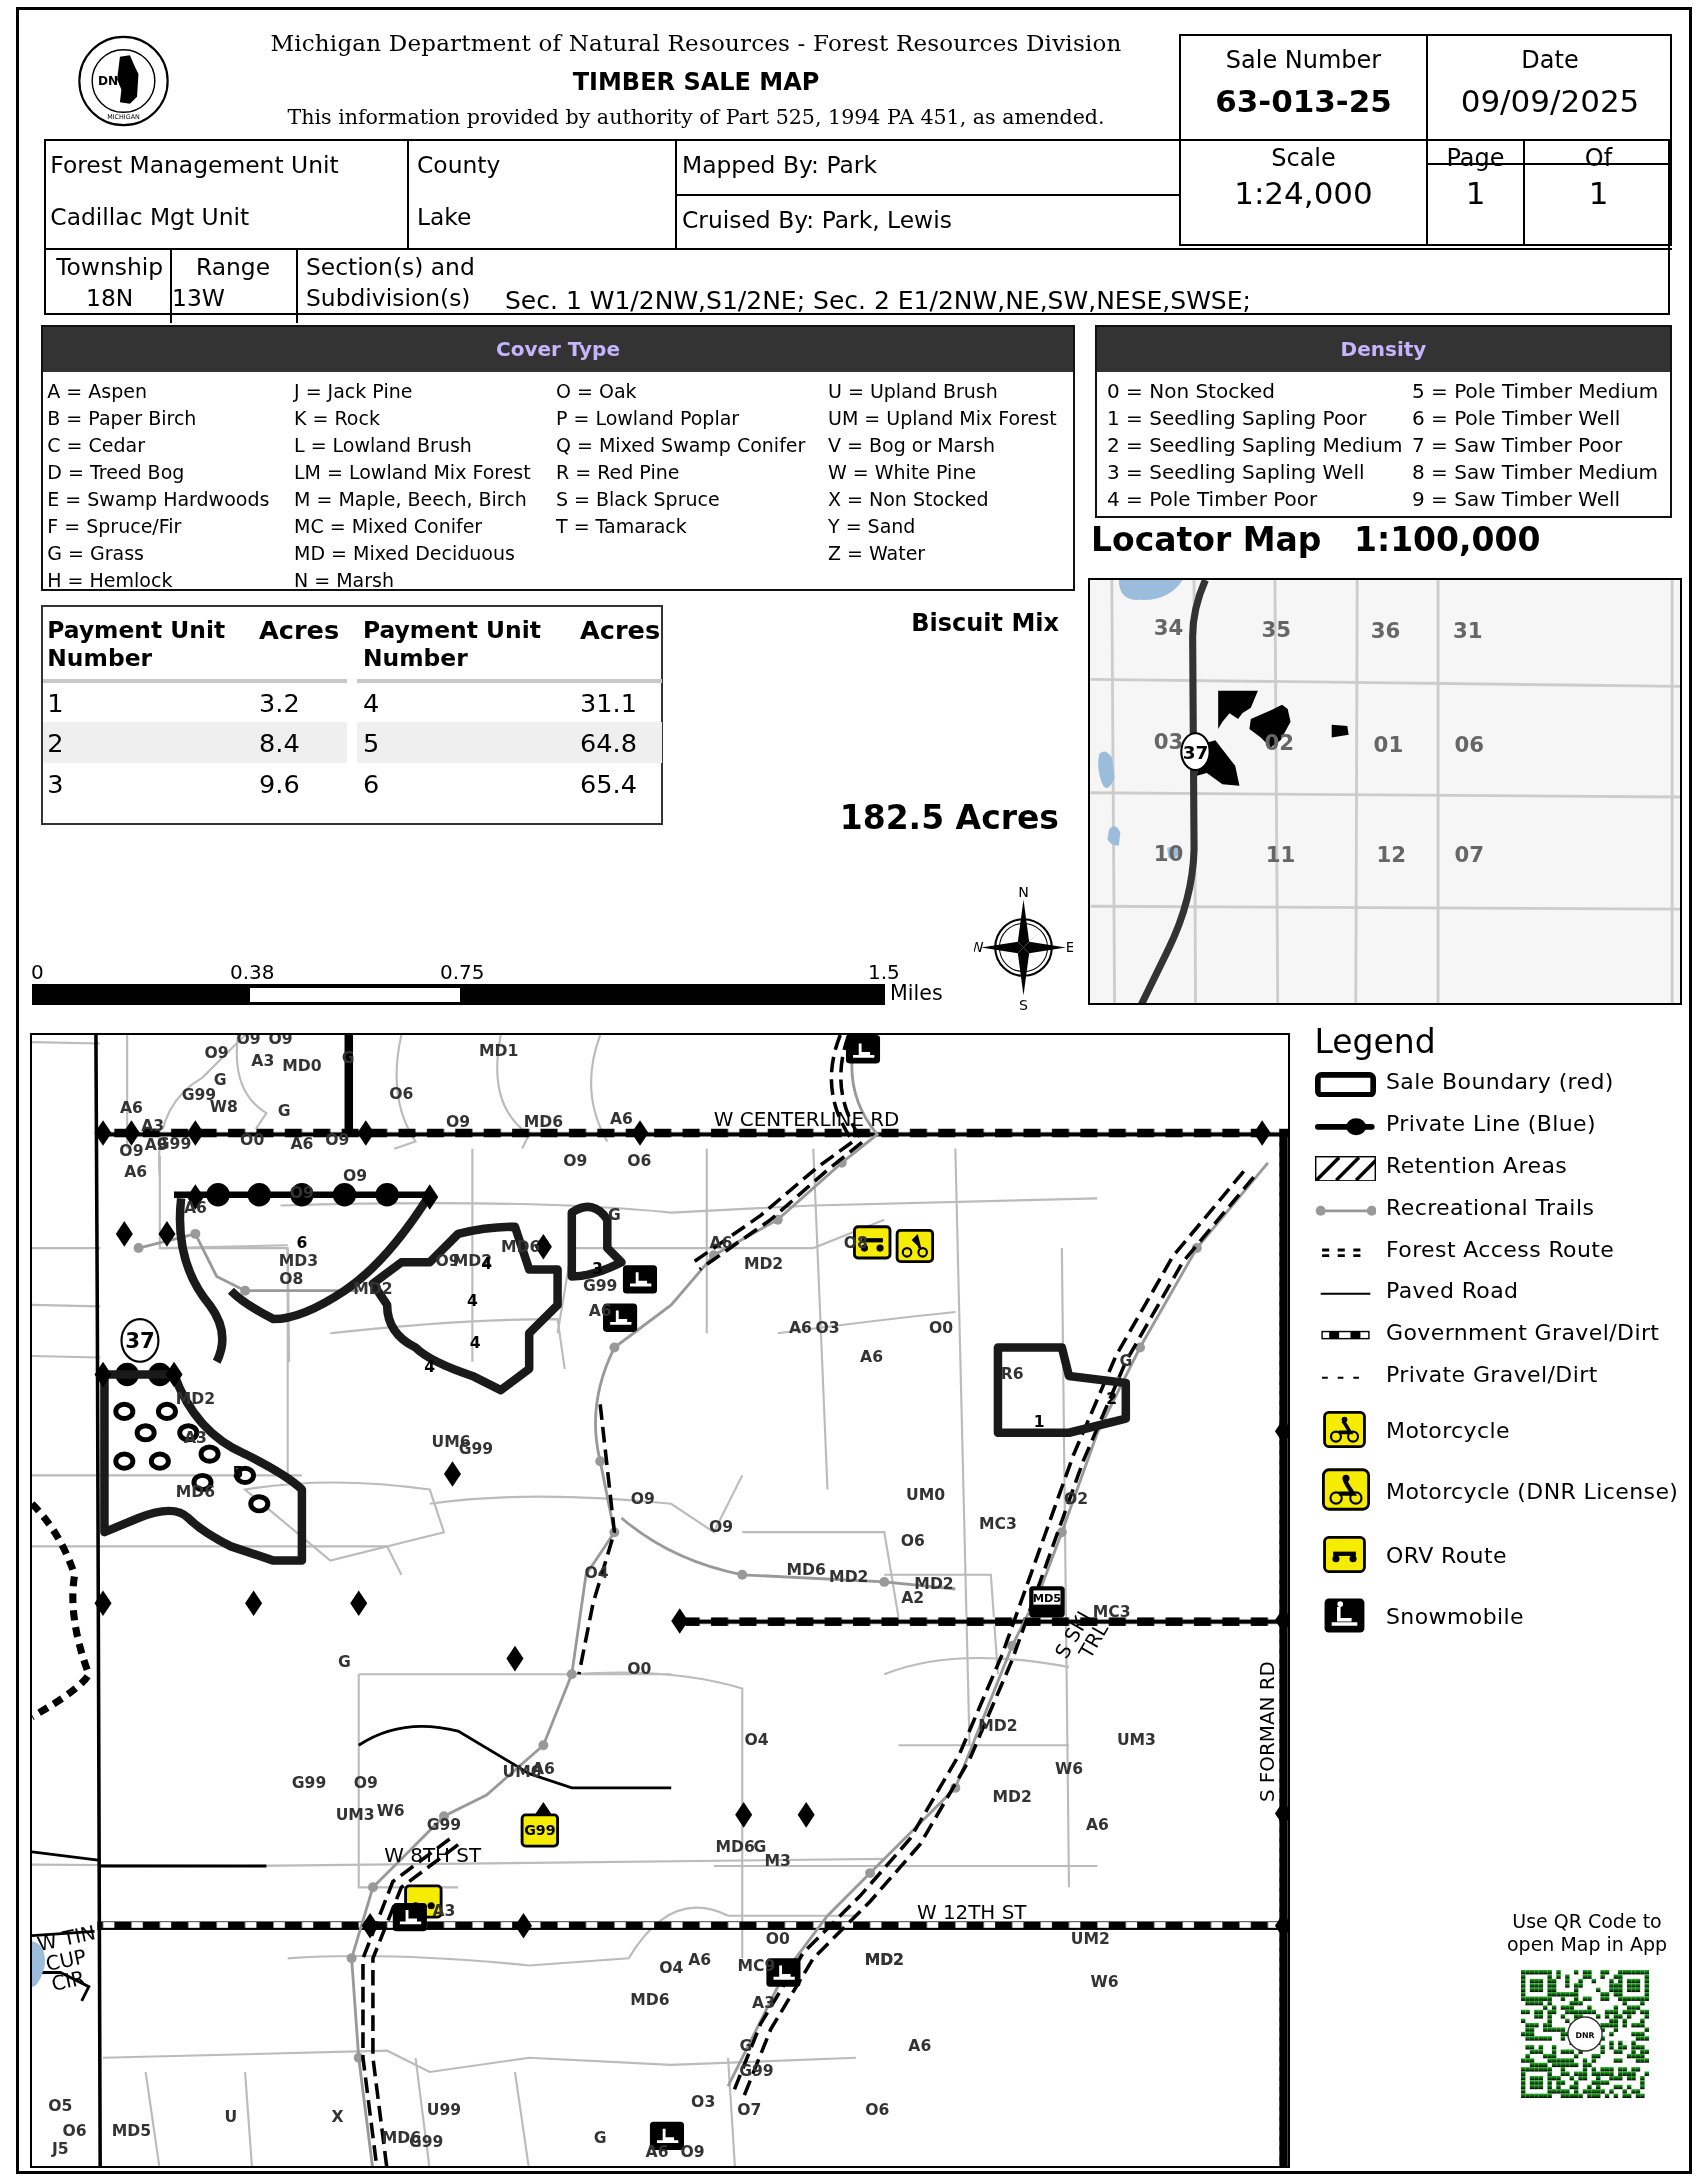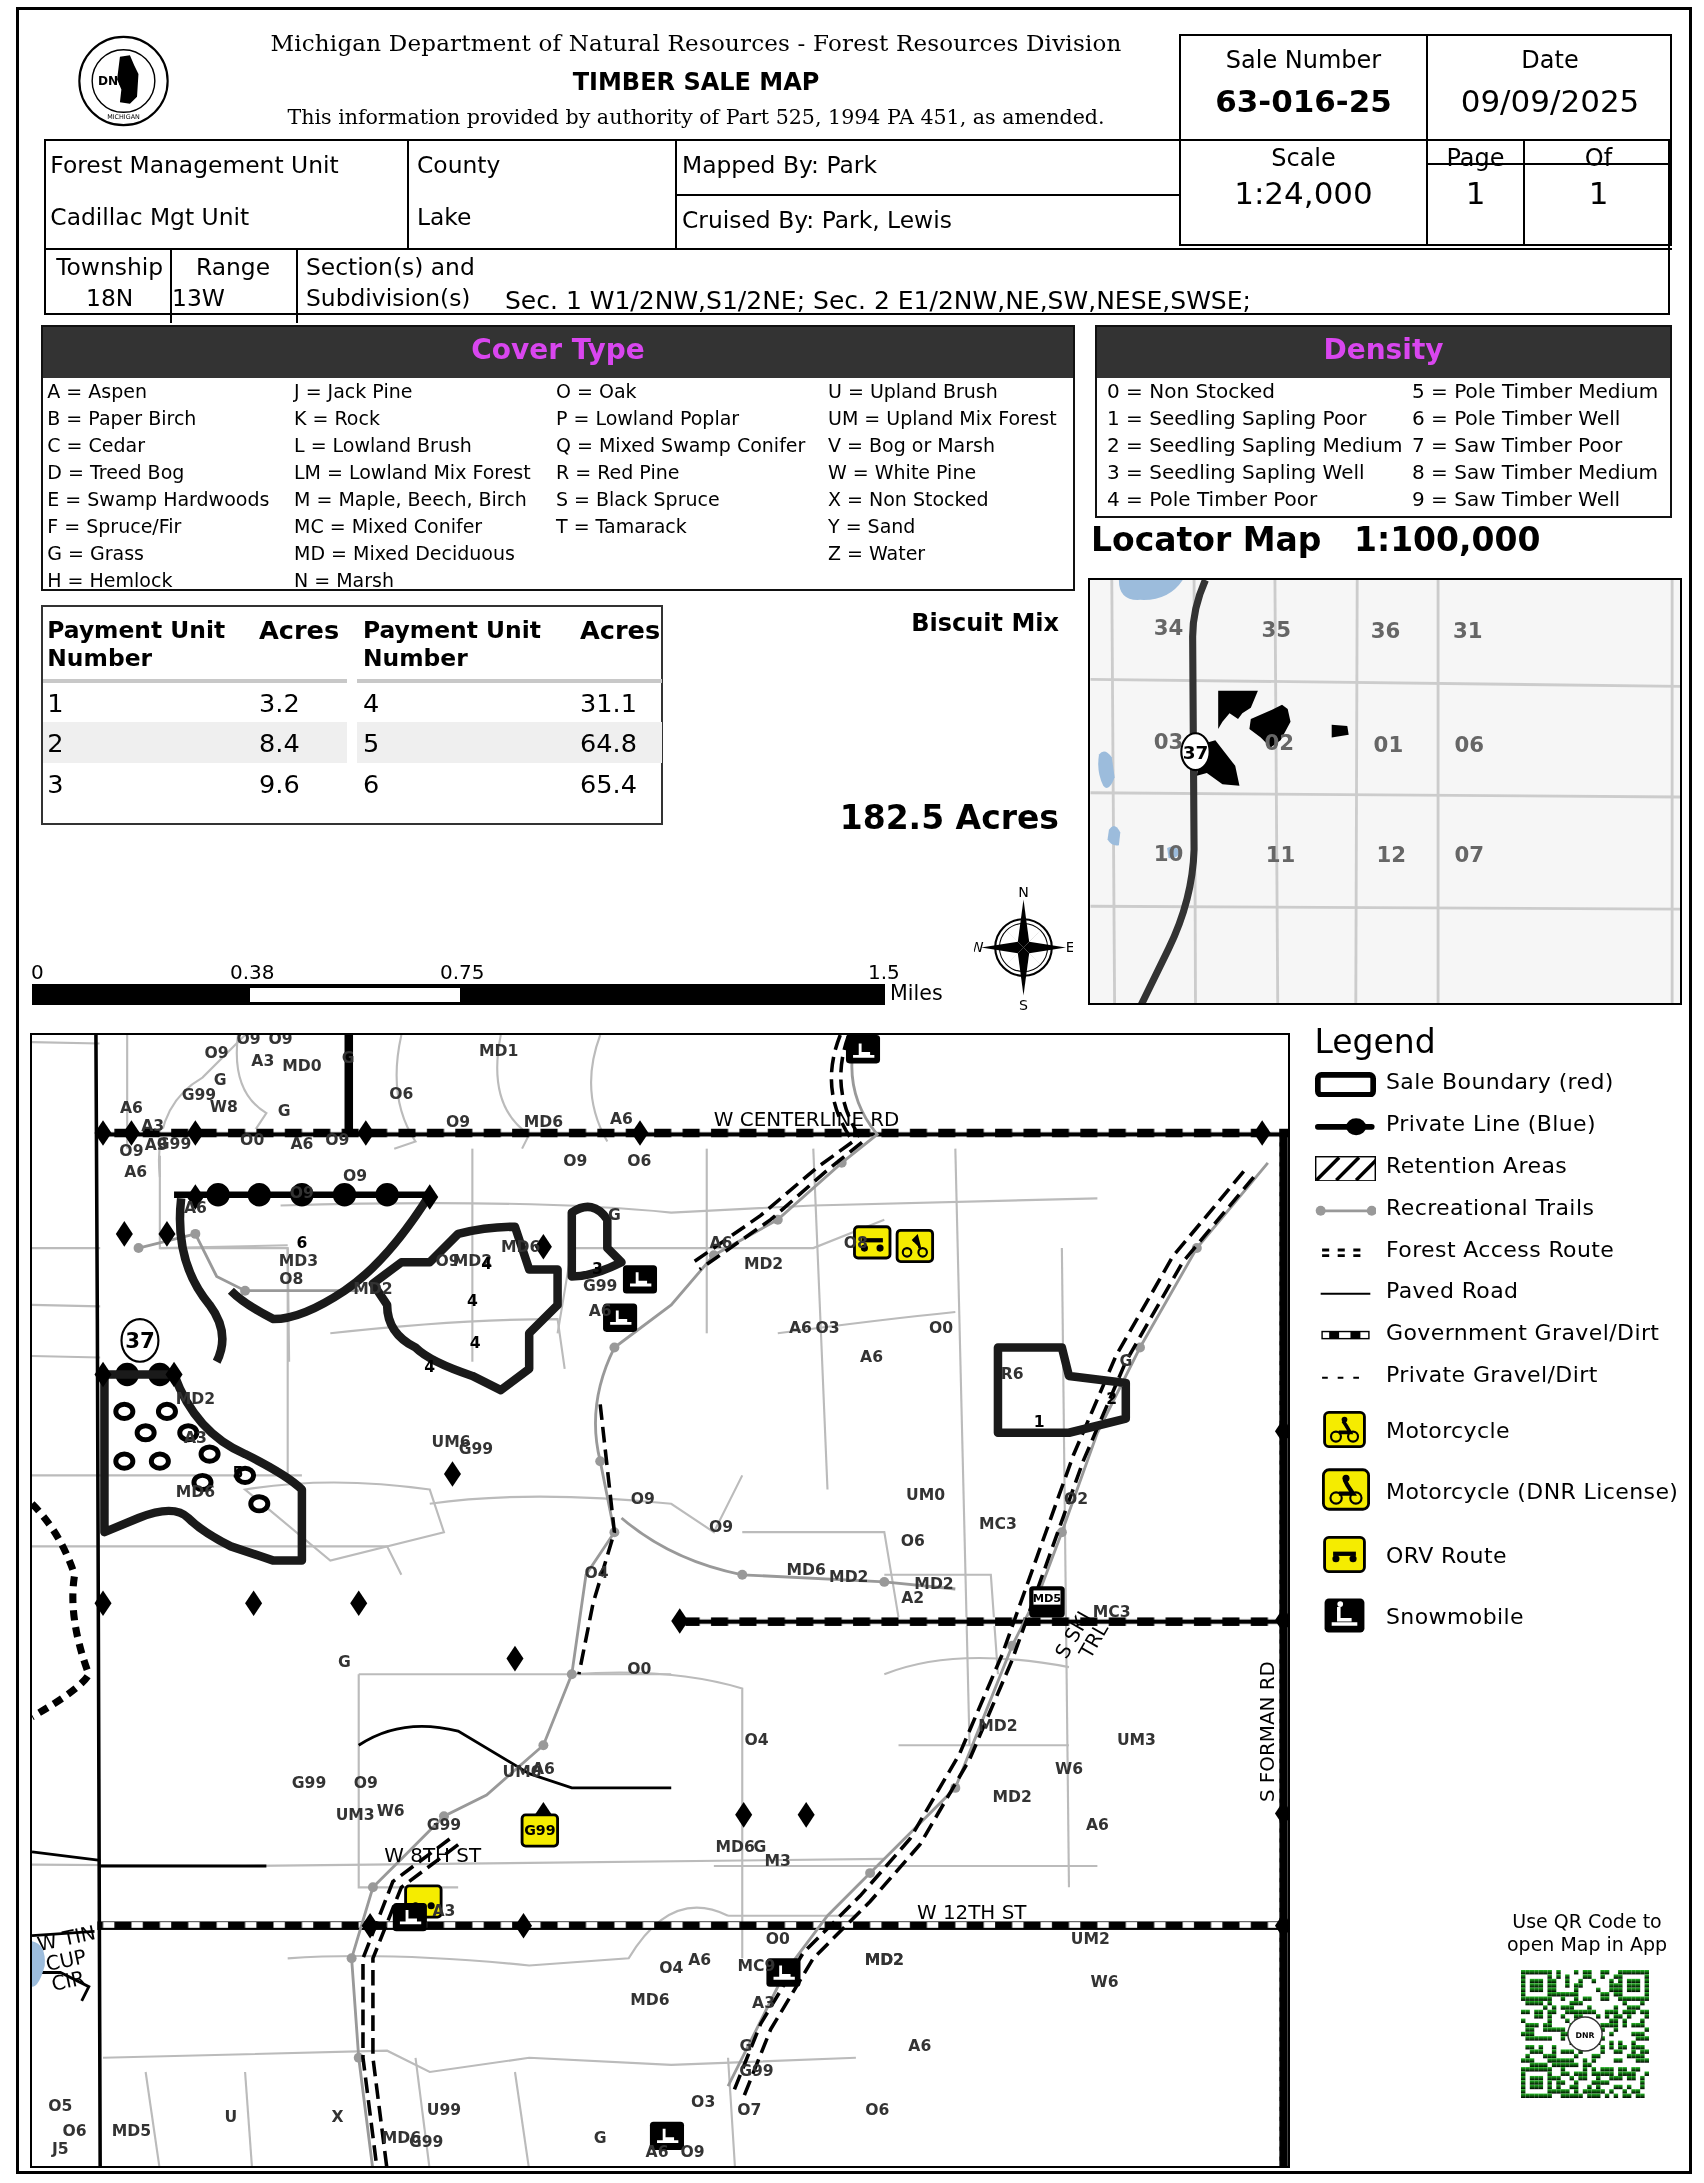--- a/index.html
+++ b/index.html
@@ -18,21 +18,21 @@
   .cell .lbl { font-size: 24px; margin-top: 10px; }
   .cell .val { font-size: 31px; margin-top: 8.5px; }
   .cell .val.bold { font-weight: bold; }
   
   .meta { position: absolute; left: 44px; top: 139px; width: 1626px; height: 176px; border: 2.1px solid #000; }
   .meta .c { position: absolute; font-size: 23.4px; }
   .vline { position: absolute; background: #000; width: 2.1px; }
   .hline { position: absolute; background: #000; height: 2.1px; }
   
   .legend-box { position: absolute; border: 2.8px solid #111; background: #fff; }
-  .legend-box .head { background: #333; color: #d946ef; text-align: center; font-weight: bold; font-size: 28px; height: 51px; line-height: 45px; }
+  .legend-box .head { background: #333; color: #c4b5fd; text-align: center; font-weight: bold; font-size: 20px; height: 45px; line-height: 45px; }
   .cover-col { position: absolute; top: 51px; font-size: 19px; line-height: 27px; white-space: nowrap; }
   .dens-col { position: absolute; top: 51px; font-size: 20px; line-height: 27px; white-space: nowrap; }
   
   .pay { position: absolute; left: 41px; top: 605px; width: 622px; height: 220px; border: 2.8px solid #333; }
   .pay .ph { position: absolute; font-weight: bold; font-size: 23.4px; line-height: 28px; }
   .pay .pc { position: absolute; font-size: 25.6px; }
   .pay .band { position: absolute; background: #efefef; }
   .pay .sep { position: absolute; background: #c8c8c8; height: 4.3px; }
   .big-label { position: absolute; font-weight: bold; font-size: 37px; text-align: right; }
   
@@ -66,21 +66,21 @@
   <text x="60" y="72" font-size="17" font-weight="bold" text-anchor="middle">DNR</text>
   <text x="75" y="120" font-size="9" text-anchor="middle">MICHIGAN</text>
 </svg>
 <div class="hdr-line1">Michigan Department of Natural Resources - Forest Resources Division</div>
 <div class="hdr-title">TIMBER SALE MAP</div>
 <div class="hdr-line3">This information provided by authority of Part 525, 1994 PA 451, as amended.</div>
 
 <div class="infobox">
   <div class="cell" style="left:0;top:0;width:247px;height:105px;">
     <div class="lbl">Sale Number</div>
-    <div class="val bold">63-016-25</div>
+    <div class="val bold">63-013-25</div>
   </div>
   <div class="cell" style="left:247px;top:0;width:244px;height:129px;border-right:none;">
     <div class="lbl">Date</div>
     <div class="val">09/09/2025</div>
   </div>
   <div class="cell" style="left:0;top:105px;width:247px;height:104px;border-bottom:none;">
     <div class="lbl" style="margin-top:2.8px">Scale</div>
     <div class="val" style="margin-top:2.8px">1:24,000</div>
   </div>
   <div class="cell" style="left:247px;top:105px;width:97px;height:104px;border-bottom:none;">

